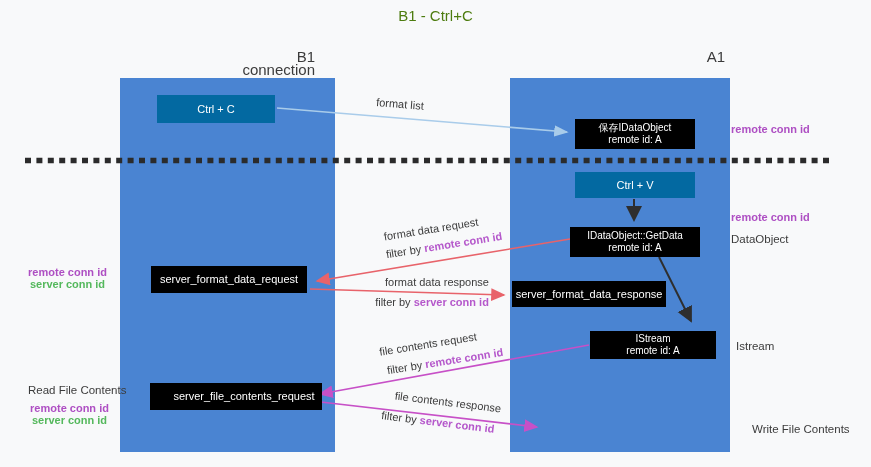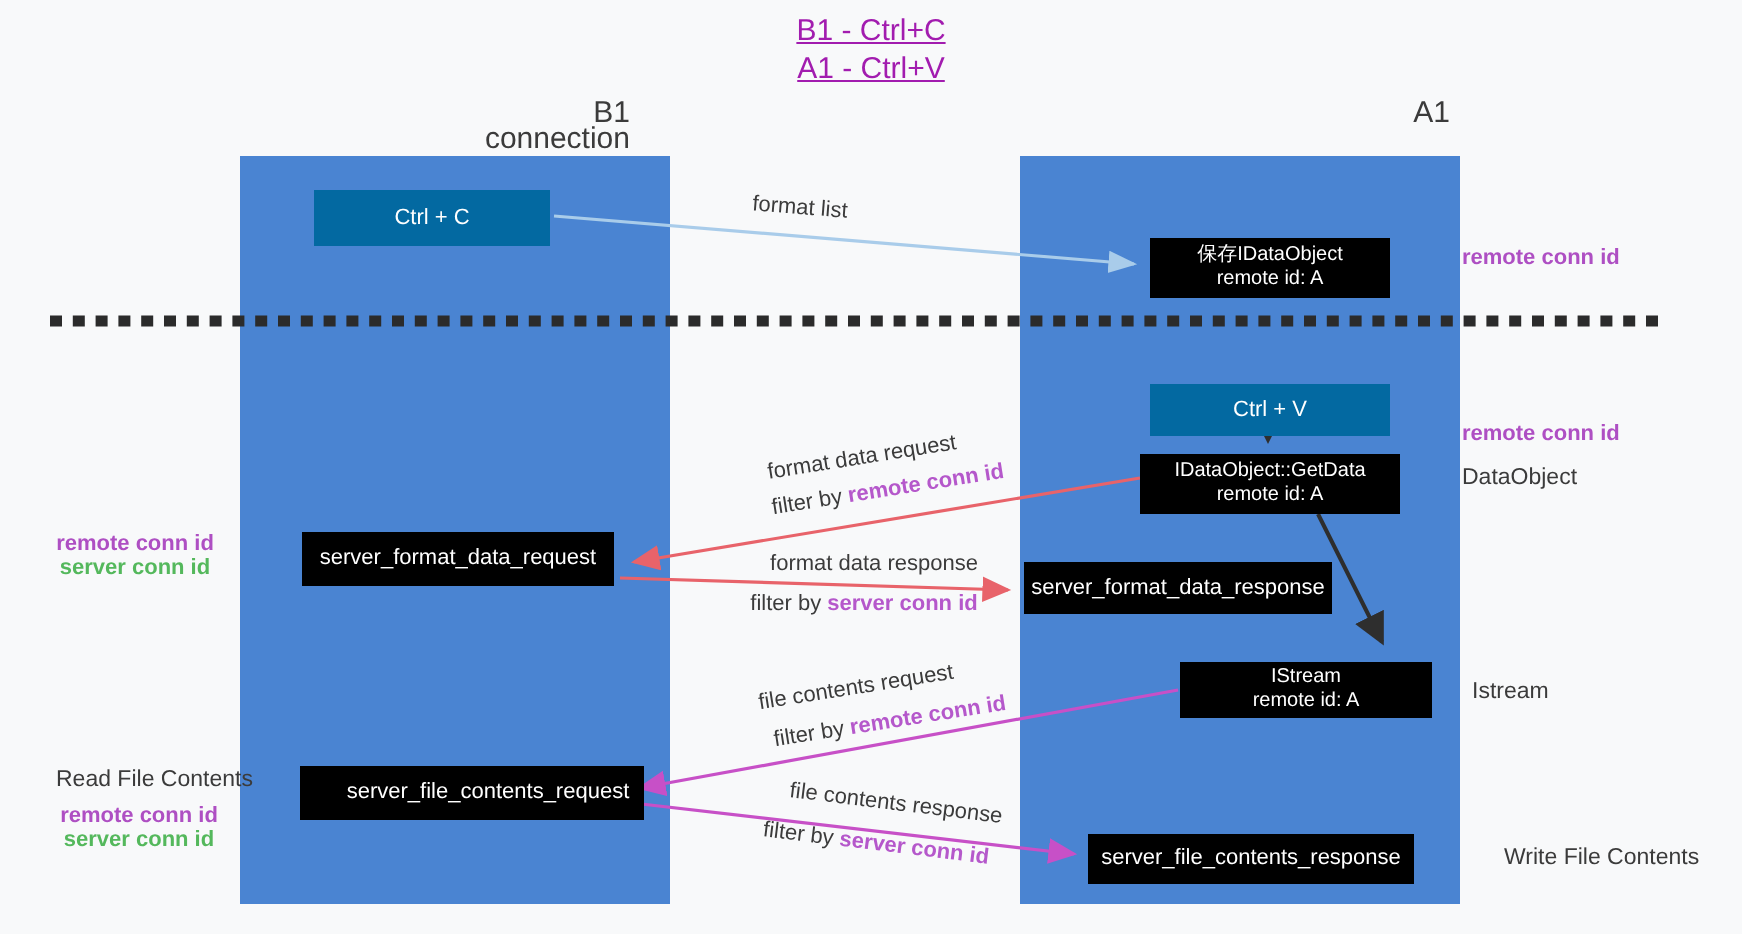--- a/index.html
+++ b/index.html
@@ -4,21 +4,21 @@
 <style>
   html,body{margin:0;padding:0;background:#f8f9fa;}
   #stage{
     position:relative;width:871px;height:467px;overflow:hidden;
     background:#f8f9fa;
     font-family:"Liberation Sans","DejaVu Sans",sans-serif;
     color:#3d3d3d;
   }
   .abs{position:absolute;}
   
-  .title{left:0;top:6px;width:871px;text-align:center;font-size:15px;line-height:19px;color:#a21caf;text-decoration:underline;}
+  .title{left:0;top:6px;width:871px;text-align:center;font-size:15px;line-height:19px;color:#4d7c0f;}
   
   .colhead{text-align:right;font-size:15px;line-height:12.5px;color:#3b3b3b;}
   
   .column{background:#4a84d2;}
   
   .node{display:flex;flex-direction:column;align-items:center;justify-content:center;
         color:#fff;text-align:center;line-height:13px;}
   .green{background:#0369a1;}
   .orange{background:#000000;}
   .fs10{font-size:10px;line-height:12px;}
@@ -32,21 +32,20 @@
   .hl-purple{color:#b558cb;font-weight:bold;}
   svg{position:absolute;left:0;top:0;}
 </style>
 </head>
 <body>
 
 <div id="stage">
 
   <div class="abs title">
     <div>B1 - Ctrl+C</div>
-    <div>A1 - Ctrl+V</div>
   </div>
 
   <div class="abs colhead" style="left:120px;top:51px;width:195px;">
     <div>B1</div>
     <div>connection</div>
   </div>
   <div class="abs colhead" style="left:510px;top:51px;width:215px;">
     <div>A1</div>
   </div>
 
@@ -88,21 +87,21 @@
 
   <div class="abs node green fs11" style="left:157px;top:95px;width:118px;height:28px;">
     <span>Ctrl + C</span>
   </div>
 
   <div class="abs node orange fs10" style="left:575px;top:119px;width:120px;height:30px;">
     <span>保存IDataObject</span>
     <span>remote id: A</span>
   </div>
 
-  <div class="abs node green fs11" style="left:575px;top:172px;width:120px;height:26px;margin-top:20px;">
+  <div class="abs node green fs11" style="left:575px;top:172px;width:120px;height:26px;">
     <span>Ctrl + V</span>
   </div>
 
   <div class="abs node orange fs10" style="left:570px;top:227px;width:130px;height:30px;">
     <span>IDataObject::GetData</span>
     <span>remote id: A</span>
   </div>
 
   <div class="abs node orange fs11" style="left:151px;top:266px;width:156px;height:27px;">
     <span>server_format_data_request</span>
@@ -114,23 +113,20 @@
 
   <div class="abs node orange fs10" style="left:590px;top:331px;width:126px;height:28px;">
     <span>IStream</span>
     <span>remote id: A</span>
   </div>
 
   <div class="abs node orange fs11" style="left:150px;top:383px;width:156px;height:27px;padding-left:16px;">
     <span>server_file_contents_request</span>
   </div>
 
-  <div class="abs node orange fs11" style="left:544px;top:417px;width:163px;height:25px;">
-    <span>server_file_contents_response</span>
-  </div>
 
   <div class="abs lbl purple" style="left:731px;top:123px;">remote conn id</div>
   <div class="abs lbl purple" style="left:731px;top:211px;">remote conn id</div>
   <div class="abs lbl dark" style="left:731px;top:233px;font-size:11.5px;">DataObject</div>
   <div class="abs lbl dark" style="left:736px;top:340px;font-size:11.5px;">Istream</div>
   <div class="abs lbl dark" style="left:752px;top:423px;font-size:11.5px;">Write File Contents</div>
 
   <div class="abs" style="left:20px;top:266px;width:95px;text-align:center;">
     <div class="lbl purple">remote conn id</div>
     <div class="lbl greent">server conn id</div>

